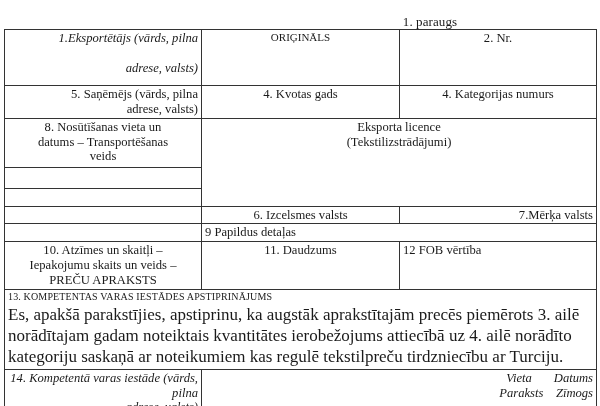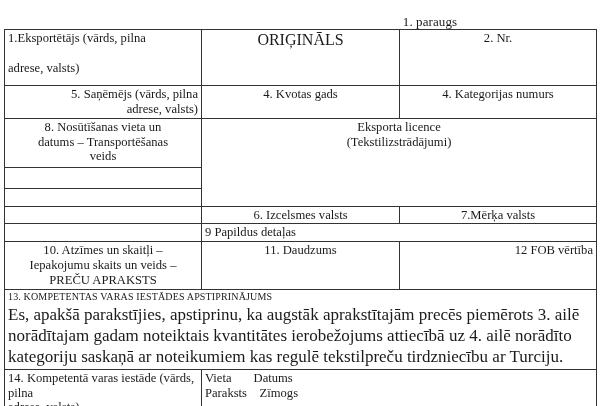--- a/index.html
+++ b/index.html
@@ -46,45 +46,45 @@
   table.form td {
     border: 1px solid #333;
     padding: 1px 3px;
     vertical-align: top;
   }
 
   
   .c1 { width: 197px; }
   .c2 { width: 198px; }
   .c3 { width: 197px; }
-  .left  { text-align: left; }
+  .left  { text-align: right; font-style: italic; }
 
   
   .cell-exporter  { height: 53px; }
-  .cell-original  { font-size: 16px; text-align: center; padding-top: 4px; }
+  .cell-original  { font-size: 11px; text-align: center; padding-top: 4px; }
   .cell-nr        { text-align: center; padding-top: 4px; }
 
   .cell-consignee { height: 28px; text-align: right; padding-top: 2px; }
   .cell-quota     { text-align: center; padding-top: 4px; }
   .cell-category  { text-align: center; padding-top: 4px; }
 
   .cell-dispatch  { height: 46px; text-align: center; padding-top: 2px; }
   .cell-licence   { text-align: center; padding-top: 6px; line-height: 1.25; }
 
   .cell-blank-a   { height: 18px; }
   .cell-blank-b   { height: 14px; }
   .cell-blank-c   { height: 14px; }
 
   .cell-origin    { text-align: center; }
-  .cell-dest      { text-align: center; }
+  .cell-dest      { text-align: right; }
   .cell-extra     { }
 
   .cell-marks     { height: 45px; text-align: center; padding-top: 2px; }
   .cell-qty       { text-align: center; padding-top: 3px; }
-  .cell-fob       { text-align: right; padding-top: 3px; }
+  .cell-fob       { text-align: left; padding-top: 3px; }
 
   .cell-attest    { padding: 2px 4px 8px 4px; line-height: 1.22; }
   .attest-title   { font-size: 10px; letter-spacing: .15px; }
   .attest-body    { font-size: 17px; margin-top: 2px; }
 
   .cell-authority { height: 34px; padding-top: 3px; }
   .cell-signature { height: 34px; padding-top: 3px; line-height: 1.25; }
   .sig-row { white-space: pre; }
 </style>
 </head>

